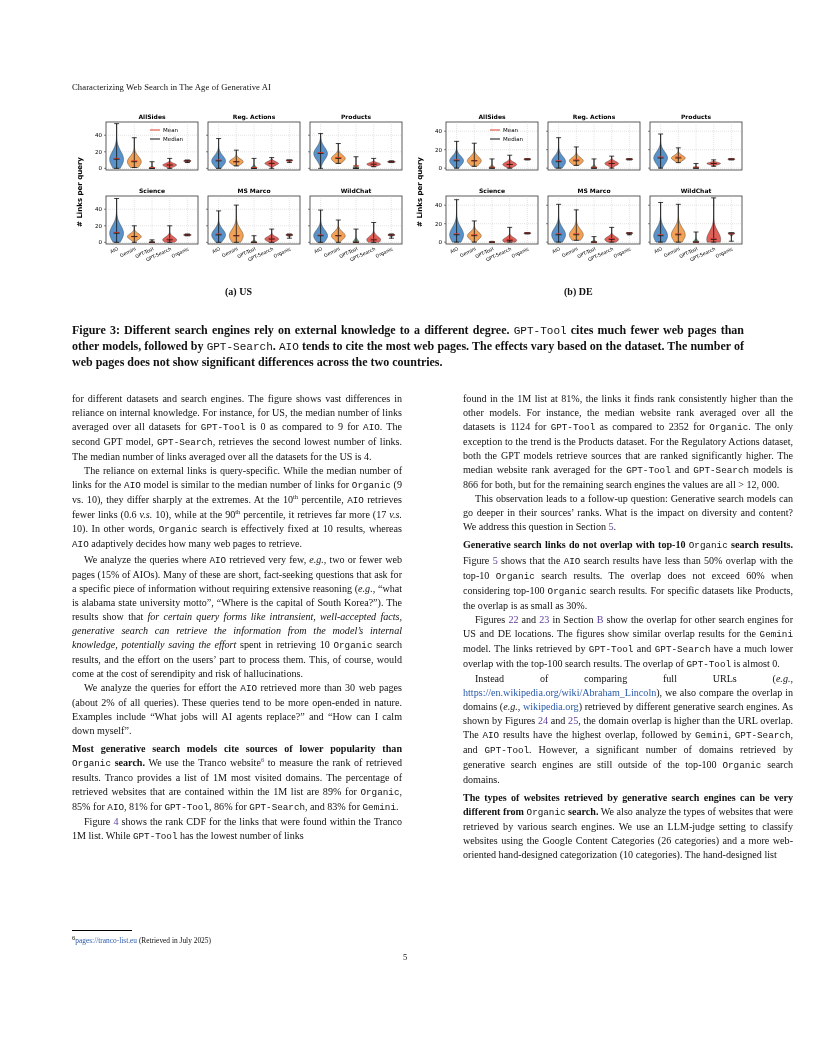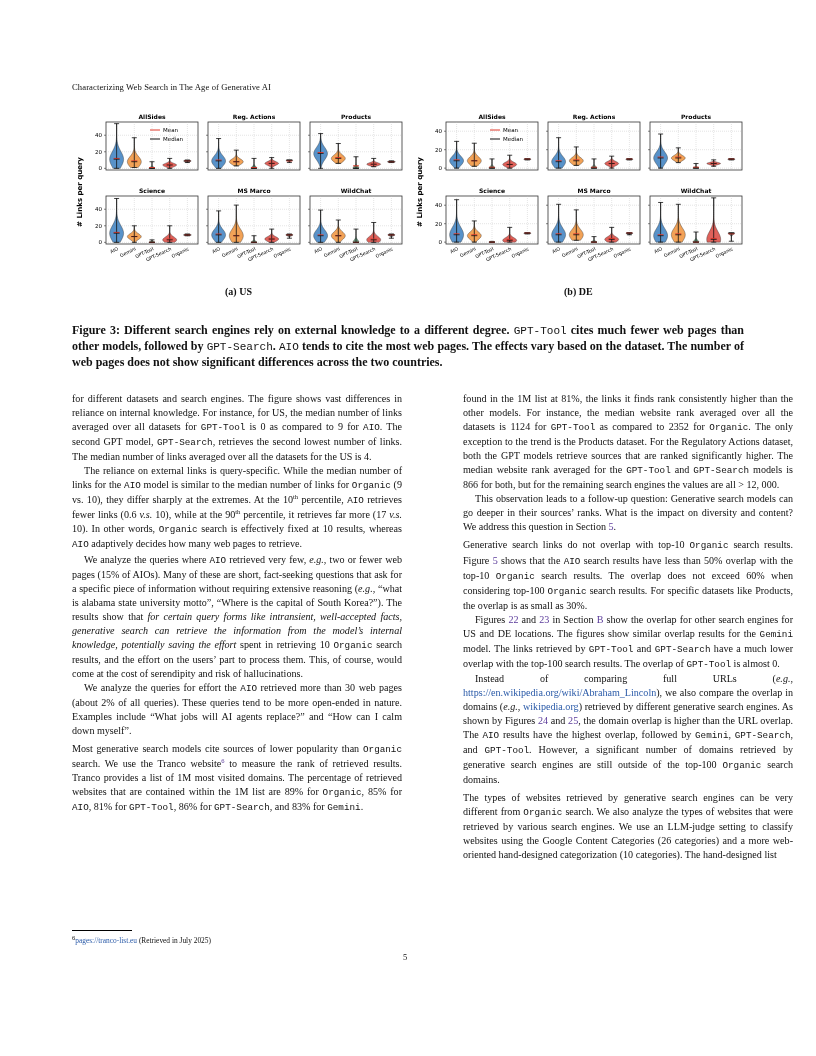--- a/index.html
+++ b/index.html
@@ -8,21 +8,21 @@
   .fig{position:absolute;top:112px;}
   .fig svg{display:block;}
   .sublabel{position:absolute;top:286px;font-size:10px;font-weight:bold;}
   .caption{position:absolute;left:72px;top:323px;width:672px;font-size:12px;line-height:15px;font-weight:bold;text-align:justify;}
   .mono{font-family:"Liberation Mono","DejaVu Sans Mono",monospace;font-weight:normal;font-size:0.92em;}
   .caption .mono{font-weight:normal;}
   .col{position:absolute;top:392px;width:330px;font-size:10.1px;line-height:14.05px;text-align:justify;hyphens:auto;}
   .col p{margin:0;text-indent:12px;}
   .col p.noind{text-indent:0;}
   .col p.head{text-indent:0;margin-top:4px;}
-  .col b{font-weight:normal;}
+  .col b{font-weight:bold;}
   .link{color:#5a3a9a;}
   .url{color:#2a5aa8;}
   sup{font-size:6.5px;line-height:0;}
   .fn-rule{position:absolute;left:72px;top:930px;width:60px;border-top:0.6px solid #000;}
   .footnote{position:absolute;left:72px;top:936px;font-size:7.4px;}
   .pagenum{position:absolute;left:403px;top:952px;font-size:8.5px;}
 </style>
 </head>
 <body>
 
@@ -636,20 +636,21 @@
 <div class="sublabel" style="left:564px;">(b) DE</div>
 
 <div class="caption" id="caption"><span>Figure 3: Different search engines rely on external knowledge to a different degree. </span><span class="mono">GPT-Tool</span><span> cites much fewer web pages than other models, followed by </span><span class="mono">GPT-Search</span><span>. </span><span class="mono">AIO</span><span> tends to cite the most web pages. The effects vary based on the dataset. The number of web pages does not show significant differences across the two countries.</span></div>
 
 <div class="col" id="left-col" style="left:72px;">
     <p class="noind"><span>for different datasets and search engines. The figure shows vast differences in reliance on internal knowledge. For instance, for US, the median number of links averaged over all datasets for </span><span class="mono">GPT-Tool</span><span> is 0 as compared to 9 for </span><span class="mono">AIO</span><span>. The second GPT model, </span><span class="mono">GPT-Search</span><span>, retrieves the second lowest number of links. The median number of links averaged over all the datasets for the US is 4.</span></p>
     <p><span>The reliance on external links is query-specific. While the median number of links for the </span><span class="mono">AIO</span><span> model is similar to the median number of links for </span><span class="mono">Organic</span><span> (9 vs. 10), they differ sharply at the extremes. At the 10</span><sup>th</sup><span> percentile, </span><span class="mono">AIO</span><span> retrieves fewer links (0.6 </span><i>v.s.</i><span> 10), while at the 90</span><sup>th</sup><span> percentile, it retrieves far more (17 </span><i>v.s.</i><span> 10). In other words, </span><span class="mono">Organic</span><span> search is effectively fixed at 10 results, whereas </span><span class="mono">AIO</span><span> adaptively decides how many web pages to retrieve.</span></p>
     <p><span>We analyze the queries where </span><span class="mono">AIO</span><span> retrieved very few, </span><i>e.g.</i><span>, two or fewer web pages (15% of AIOs). Many of these are short, fact-seeking questions that ask for a specific piece of information without requiring extensive reasoning (</span><i>e.g.</i><span>, “what is alabama state university motto”, “Where is the capital of South Korea?”). The results show that </span><i>for certain query forms like intransient, well-accepted facts, generative search can retrieve the information from the model’s internal knowledge, potentially saving the effort</i><span> spent in retrieving 10 </span><span class="mono">Organic</span><span> search results, and the effort on the users’ part to process them. This, of course, would come at the cost of serendipity and risk of hallucinations.</span></p>
     <p><span>We analyze the queries for effort the </span><span class="mono">AIO</span><span> retrieved more than 30 web pages (about 2% of all queries). These queries tend to be more open-ended in nature. Examples include “What jobs will AI agents replace?” and “How can I calm down myself”.</span></p>
     <p class="head"><b>Most generative search models cite sources of lower popularity than </b><span class="mono">Organic</span><b> search.</b><span> We use the Tranco website</span><sup class="link">6</sup><span> to measure the rank of retrieved results. Tranco provides a list of 1M most visited domains. The percentage of retrieved websites that are contained within the 1M list are 89% for </span><span class="mono">Organic</span><span>, 85% for </span><span class="mono">AIO</span><span>, 81% for </span><span class="mono">GPT-Tool</span><span>, 86% for </span><span class="mono">GPT-Search</span><span>, and 83% for </span><span class="mono">Gemini</span><span>.</span></p>
+    <p><span>Figure </span><span class="link">4</span><span> shows the rank CDF for the links that were found within the Tranco 1M list. While </span><span class="mono">GPT-Tool</span><span> has the lowest number of links</span></p>
   </div>
 <div class="col" id="right-col" style="left:423px;margin-left:40px;">
     <p class="noind"><span>found in the 1M list at 81%, the links it finds rank consistently higher than the other models. For instance, the median website rank averaged over all the datasets is 1124 for </span><span class="mono">GPT-Tool</span><span> as compared to 2352 for </span><span class="mono">Organic</span><span>. The only exception to the trend is the Products dataset. For the Regulatory Actions dataset, both the GPT models retrieve sources that are ranked significantly higher. The median website rank averaged for the </span><span class="mono">GPT-Tool</span><span> and </span><span class="mono">GPT-Search</span><span> models is 866 for both, but for the remaining search engines the values are all &gt; 12, 000.</span></p>
     <p><span>This observation leads to a follow-up question: Generative search models can go deeper in their sources’ ranks. What is the impact on diversity and content? We address this question in Section </span><span class="link">5</span><span>.</span></p>
     <p class="head"><b>Generative search links do not overlap with top-10 </b><span class="mono">Organic</span><b> search results.</b><span> Figure </span><span class="link">5</span><span> shows that the </span><span class="mono">AIO</span><span> search results have less than 50% overlap with the top-10 </span><span class="mono">Organic</span><span> search results. The overlap does not exceed 60% when considering top-100 </span><span class="mono">Organic</span><span> search results. For specific datasets like Products, the overlap is as small as 30%.</span></p>
     <p><span>Figures </span><span class="link">22</span><span> and </span><span class="link">23</span><span> in Section </span><span class="link">B</span><span> show the overlap for other search engines for US and DE locations. The figures show similar overlap results for the </span><span class="mono">Gemini</span><span> model. The links retrieved by </span><span class="mono">GPT-Tool</span><span> and </span><span class="mono">GPT-Search</span><span> have a much lower overlap with the top-100 search results. The overlap of </span><span class="mono">GPT-Tool</span><span> is almost 0.</span></p>
     <p><span>Instead of comparing full URLs (</span><i>e.g.</i><span>, </span><span class="url">https://en.wikipedia.org/wiki/Abraham_Lincoln</span><span>), we also compare the overlap in domains (</span><i>e.g.</i><span>, </span><span class="url">wikipedia.org</span><span>) retrieved by different generative search engines. As shown by Figures </span><span class="link">24</span><span> and </span><span class="link">25</span><span>, the domain overlap is higher than the URL overlap. The </span><span class="mono">AIO</span><span> results have the highest overlap, followed by </span><span class="mono">Gemini</span><span>, </span><span class="mono">GPT-Search</span><span>, and </span><span class="mono">GPT-Tool</span><span>. However, a significant number of domains retrieved by generative search engines are still outside of the top-100 </span><span class="mono">Organic</span><span> search domains.</span></p>
     <p class="head"><b>The types of websites retrieved by generative search engines can be very different from </b><span class="mono">Organic</span><b> search.</b><span> We also analyze the types of websites that were retrieved by various search engines. We use an LLM-judge setting to classify websites using the Google Content Categories (26 categories) and a more web-oriented hand-designed categorization (10 categories). The hand-designed list</span></p>
   </div>
 

